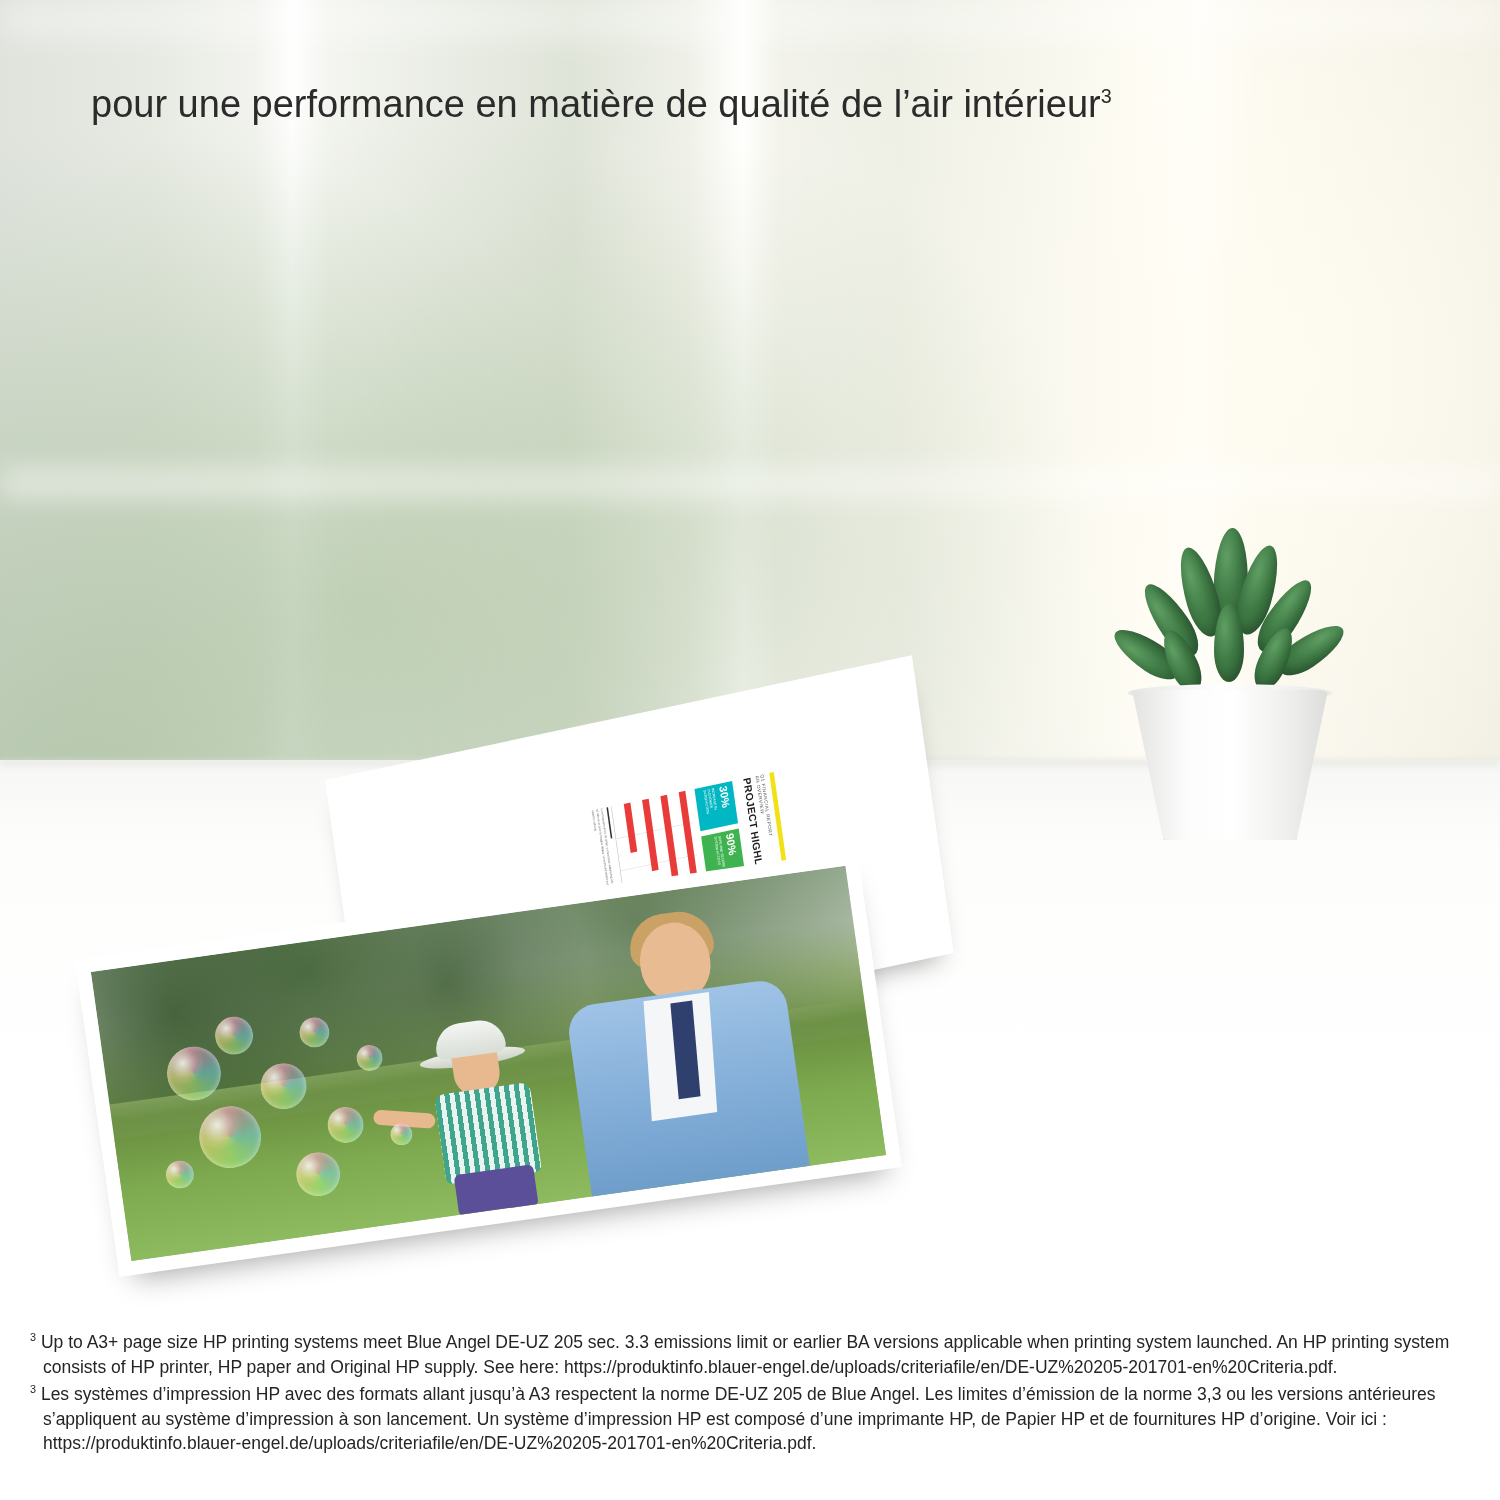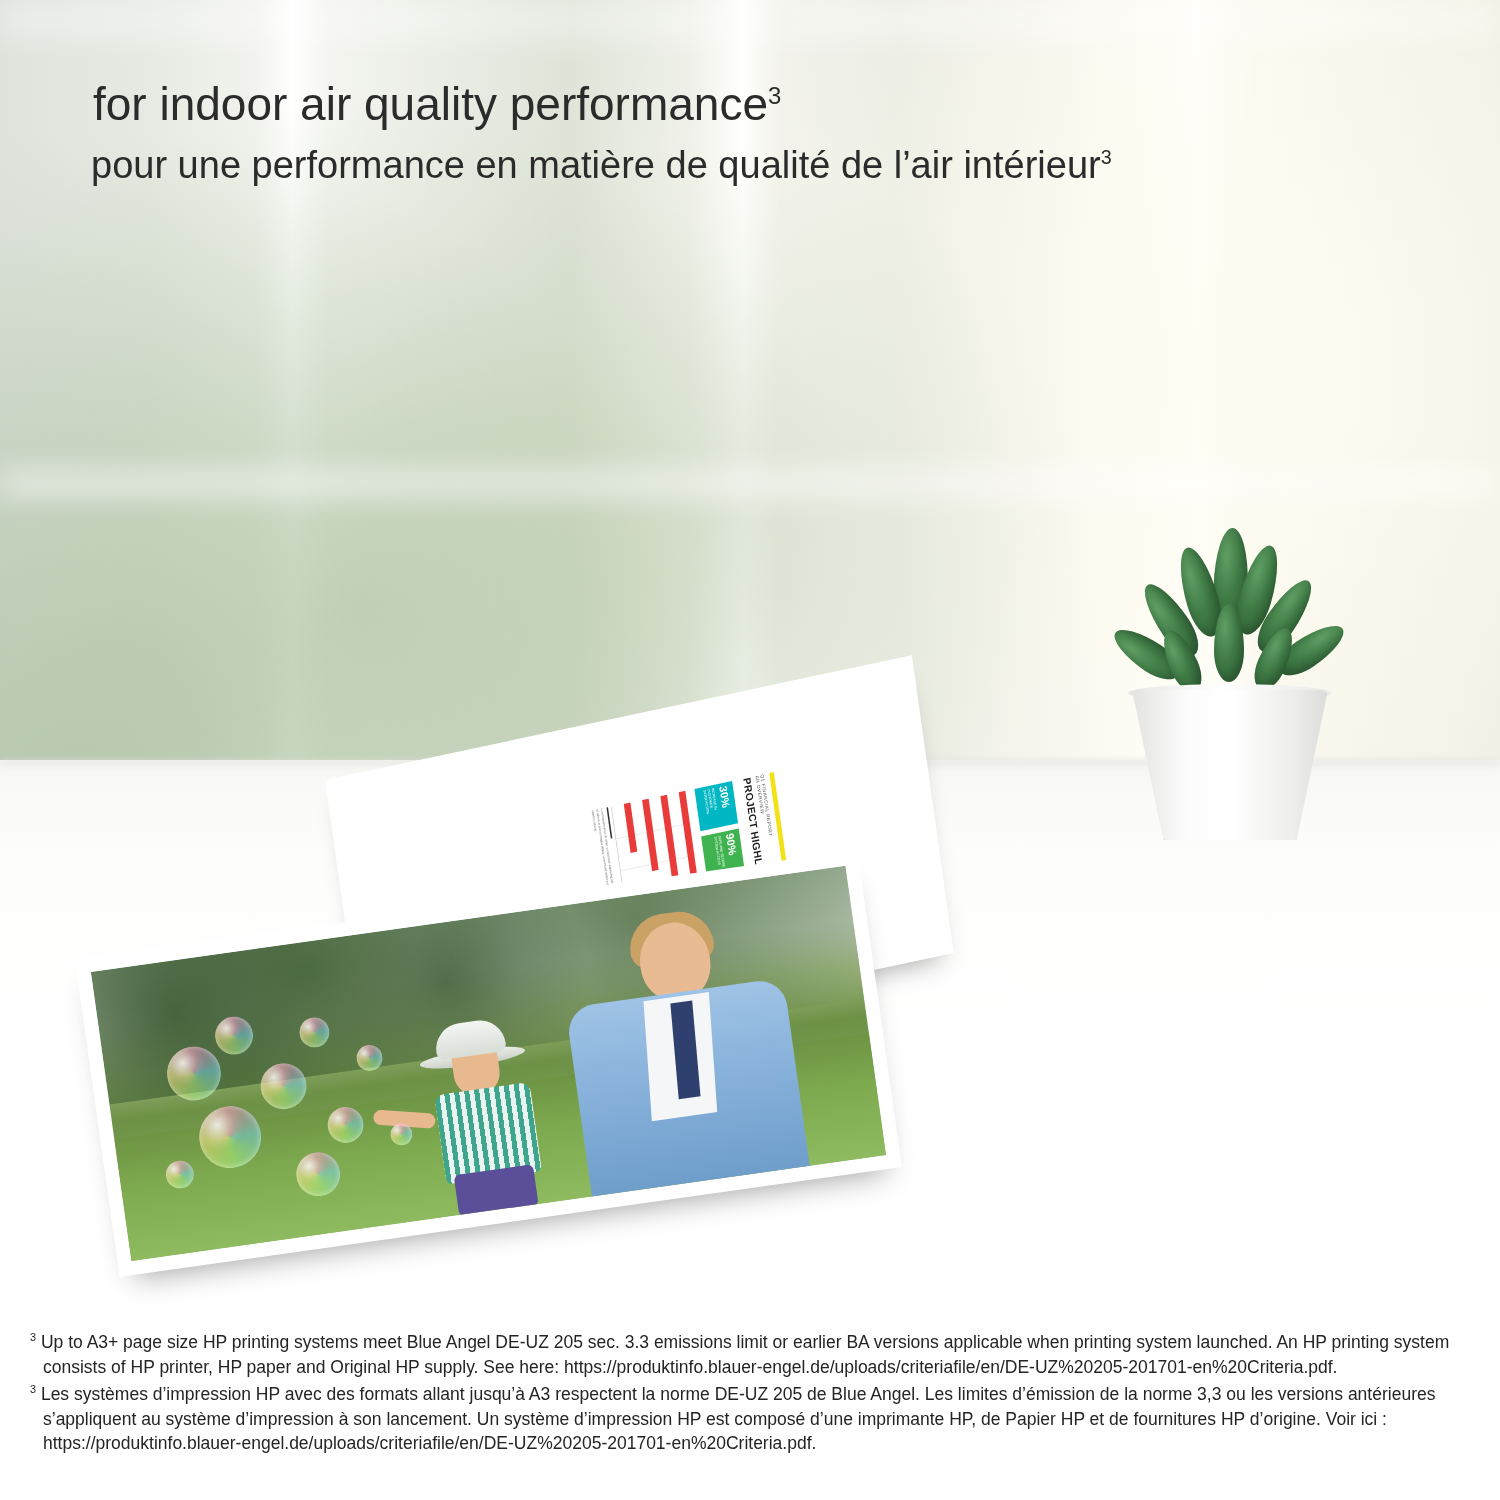--- a/index.html
+++ b/index.html
@@ -475,20 +475,19 @@
       <div class="bubble" style="left:28%; top:58%; width:36px; height:36px;"></div>
       <div class="bubble" style="left:33%; top:38%; width:26px; height:26px;"></div>
       <div class="bubble" style="left:23%; top:72%; width:44px; height:44px;"></div>
       <div class="bubble" style="left:6%;  top:68%; width:28px; height:28px;"></div>
       <div class="bubble" style="left:36%; top:66%; width:22px; height:22px;"></div>
     </div>
   </div>
 </div>
 
 <div class="headlines">
-  <p class="sub-en"><span>for indoor air quality performance</span><span class="sup">3</span></p>
   <p class="sub-fr"><span>pour une performance en matière de qualité de l’air intérieur</span><span class="sup">3</span></p>
 </div>
 
 <div class="footnotes">
   <span class="fn"><sup>3</sup> <span>Up to A3+ page size HP printing systems meet Blue Angel DE-UZ 205 sec. 3.3 emissions limit or earlier BA versions applicable when printing system launched. An HP printing system consists of HP printer, HP paper and Original HP supply. See here: https://produktinfo.blauer-engel.de/uploads/criteriafile/en/DE-UZ%20205-201701-en%20Criteria.pdf.</span></span>
   <span class="fn"><sup>3</sup> <span>Les systèmes d’impression HP avec des formats allant jusqu’à A3 respectent la norme DE-UZ 205 de Blue Angel. Les limites d’émission de la norme 3,3 ou les versions antérieures s’appliquent au système d’impression à son lancement. Un système d’impression HP est composé d’une imprimante HP, de Papier HP et de fournitures HP d’origine. Voir ici : https://produktinfo.blauer-engel.de/uploads/criteriafile/en/DE-UZ%20205-201701-en%20Criteria.pdf.</span></span>
 </div>
 
 </body></html>

